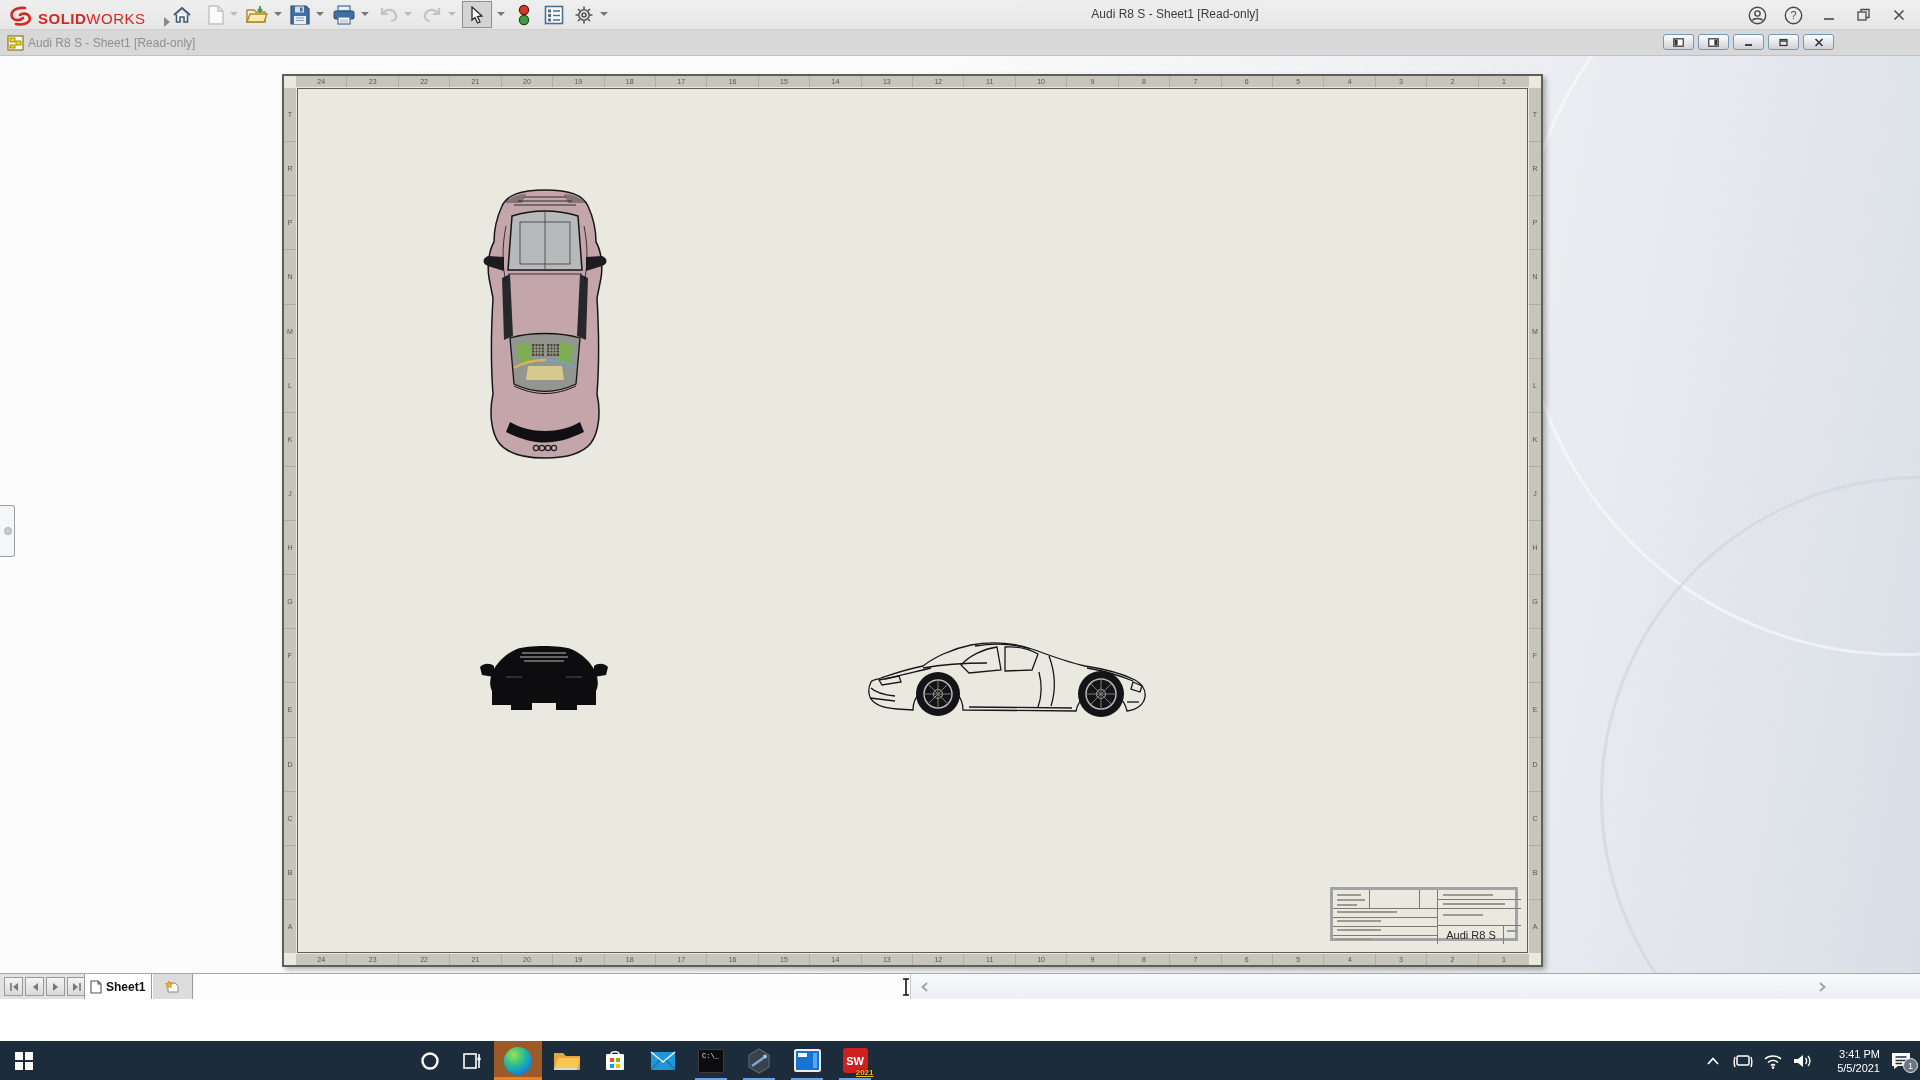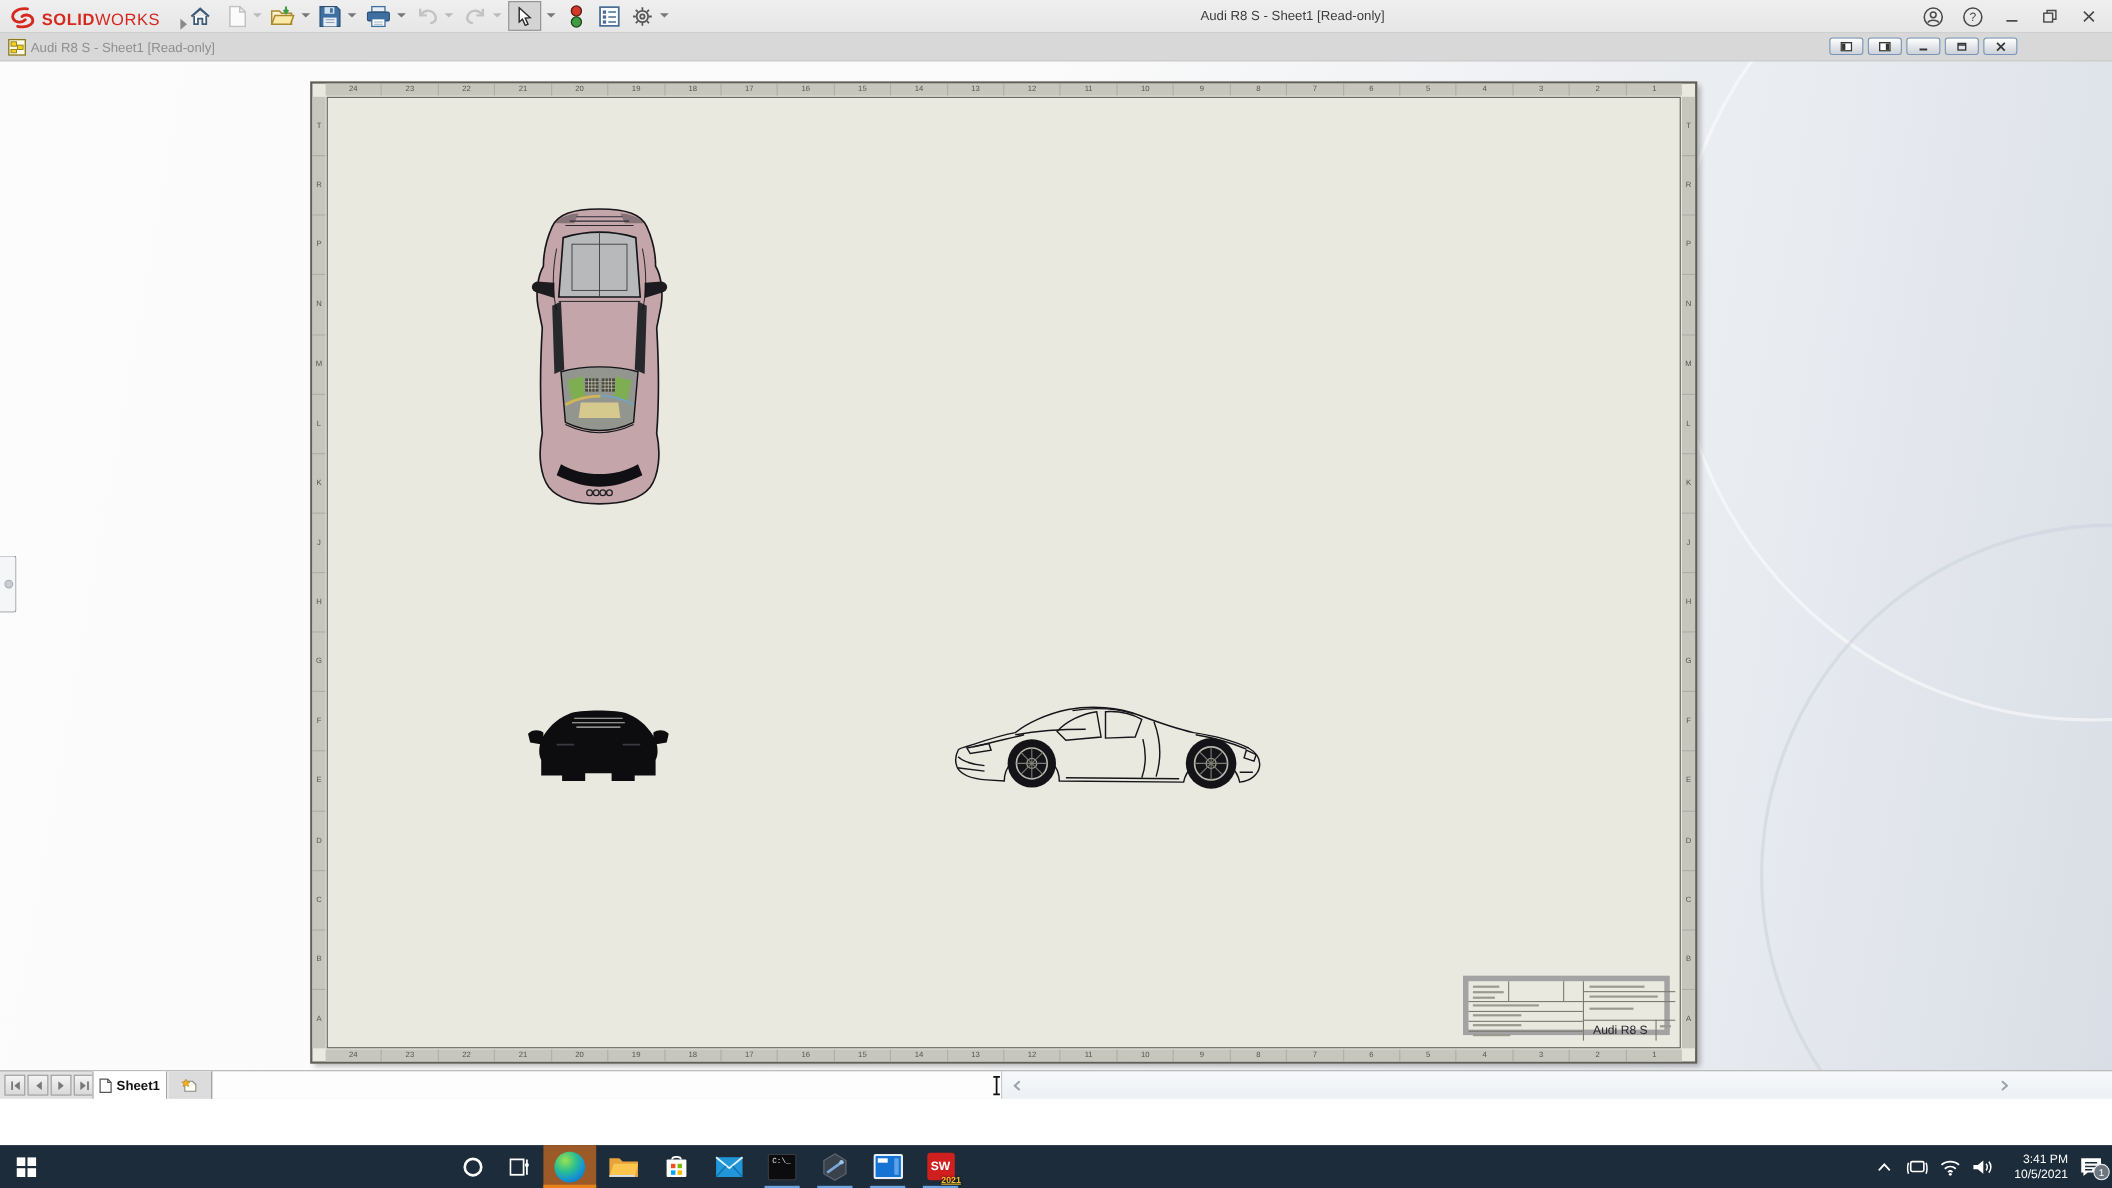--- a/index.html
+++ b/index.html
@@ -45,21 +45,21 @@
   .band-v { top:12px; bottom:12px; width:12px; flex-direction:column; }
   .zone-num, .zone-letter { flex:1; display:flex; align-items:center; justify-content:center;
     font-size:7px; color:#55554c; border-right:1px solid rgba(130,130,120,.35); }
   .zone-letter { border-right:none; border-bottom:1px solid rgba(130,130,120,.35); }
   .zone-num:last-child { border-right:none; } .zone-letter:last-child { border-bottom:none; }
   #draw-area { position:absolute; left:13px; top:12px; right:13px; bottom:12px;
     border:1px solid #5f5f58; background:#e9e9e0; }
 
   
   #title-block { position:absolute; left:1046px; top:811px; width:188px; height:54px;
-    border:5px solid #a3a3a3; background:#e9e9e0; }
+    border:3px solid #a3a3a3; background:#e9e9e0; }
   .tb-line { position:absolute; background:#7b7b70; }
   .tb-dash { position:absolute; background:#9a9a8e; height:2px; }
   #tb-partname { position:absolute; left:106px; top:36px; width:64px; height:17px;
     display:flex; align-items:center; justify-content:center; font-size:11px; color:#26262a; }
 
   
   #tabs-row { position:absolute; top:973px; left:0; width:1920px; height:26px;
     background:#e2e2e2; border-top:1px solid #a8a8a8; }
   .nav-btn { position:absolute; top:3px; width:19px; height:19px; border:1px solid #9a9a9a;
     background:linear-gradient(#f4f4f4,#d9d9d9); display:flex; align-items:center; justify-content:center; }
@@ -645,21 +645,21 @@
     </div>
     <div class="tray-item" style="left:1788px;width:30px">
       <svg width="20" height="16" viewBox="0 0 20 16">
         <path d="M1 6 H5 L10 2 V14 L5 10 H1 Z" fill="#fff"></path>
         <path d="M12.5 5 C14 6.5 14 9.5 12.5 11" fill="none" stroke="#fff" stroke-width="1.4"></path>
         <path d="M15 3 C17.5 5.5 17.5 10.5 15 13" fill="none" stroke="#fff" stroke-width="1.4"></path>
       </svg>
     </div>
     <div class="tray-item" id="tray-clock" style="left:1814px;width:66px">
       <span>3:41 PM</span>
-      <span>10/5/2021</span>
+      <span>5/5/2021</span>
     </div>
     <div class="tray-item" style="left:1882px;width:38px">
       <svg width="22" height="20" viewBox="0 0 22 20">
         <path d="M2 2 H20 V15 H8 L4 18 V15 H2 Z" fill="#fff"></path>
         <path d="M5.5 6 H16.5 M5.5 9.5 H16.5 M5.5 12.5 H12" stroke="#1d2c3a" stroke-width="1.4"></path>
       </svg>
       <div id="notif-badge">1</div>
     </div>
   </div>
 

